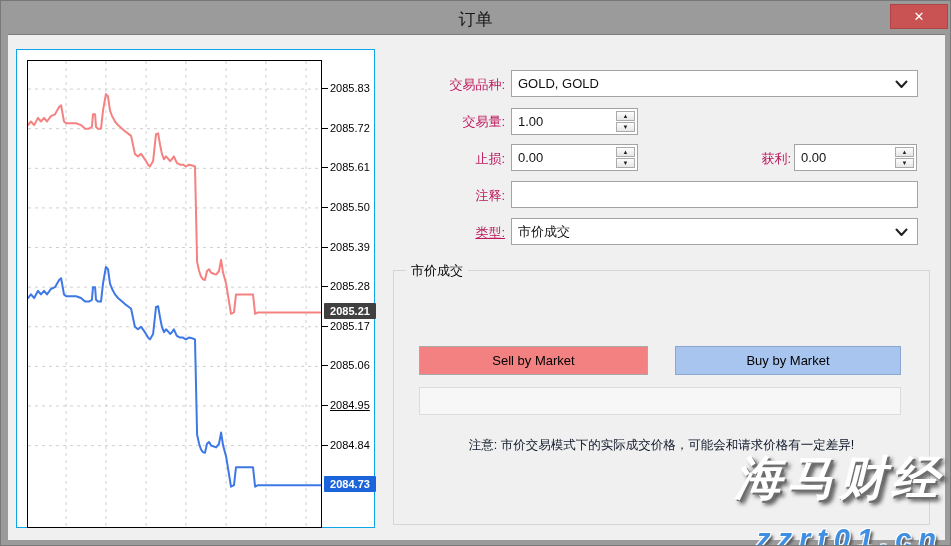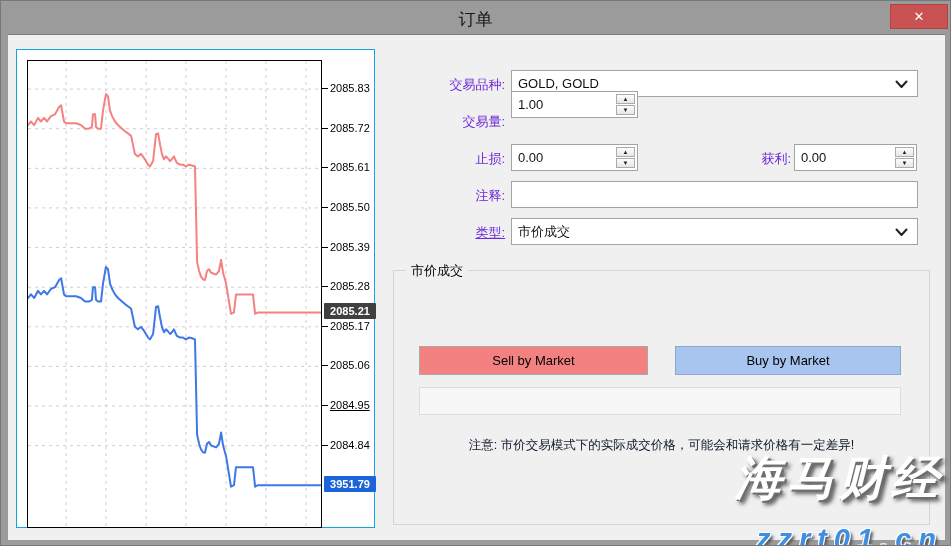--- a/index.html
+++ b/index.html
@@ -13,21 +13,21 @@
 
   
   .chart-panel { position:absolute; left:8px; top:14px; width:359px; height:479px; background:#fff; border:1px solid #0ea5e9; }
   .chart-box { position:absolute; left:10px; top:10px; width:295px; height:468px; border:1px solid #000; background:#fff; }
   .chart-box svg { display:block; width:293px; height:466px; }
   .tick-mark { position:absolute; width:6px; height:1px; background:#000; }
   .tick-label { position:absolute; font-size:11px; color:#000; white-space:nowrap; }
   .price-tag { position:absolute; width:52px; height:16px; color:#fff; font-size:11px; font-weight:bold; display:flex; align-items:center; justify-content:center; border-radius:1px; }
 
   
-  .form-label { position:absolute; width:110px; text-align:right; font-size:13px; color:#6d28d9; }
+  .form-label { position:absolute; width:110px; text-align:right; font-size:13px; color:#be185d; }
   .field { position:absolute; background:#fff; border:1px solid #a3a3a3; height:27px; display:flex; align-items:center; padding-left:6px; font-size:13px; }
   .field input { border:none; outline:none; width:100%; height:100%; font-size:13px; font-family:inherit; background:transparent; }
   .chevron { position:absolute; right:9px; top:9px; }
   .spinner { position:absolute; right:2px; top:2px; bottom:2px; width:19px; display:flex; flex-direction:column; gap:1px; }
   .spin-btn { flex:1; background:linear-gradient(#fdfdfd,#e6e6e6); border:1px solid #ababab; font-size:6px; line-height:1; color:#222; display:flex; align-items:center; justify-content:center; cursor:pointer; }
 
   
   .groupbox { position:absolute; left:385px; top:235px; width:537px; height:255px; border:1px solid #d5d5d5; }
   .groupbox-legend { position:absolute; top:-9px; left:12px; background:#f0f0f0; padding:0 5px; font-size:13px; color:#000; }
   .big-price { position:absolute; left:0; right:0; top:16px; text-align:center; font-size:31px; color:#000; letter-spacing:1px; }
@@ -95,34 +95,34 @@
           <div class="tick-label" style="left: 313px; top: 230.158px;">2085.28</div>
           <div class="tick-mark" style="left: 305px; top: 275.771px;"></div>
           <div class="tick-label" style="left: 313px; top: 269.771px;">2085.17</div>
           <div class="tick-mark" style="left: 305px; top: 315.385px;"></div>
           <div class="tick-label" style="left: 313px; top: 309.385px;">2085.06</div>
           <div class="tick-mark" style="left: 305px; top: 354.998px;"></div>
           <div class="tick-label" style="left: 313px; top: 348.998px; text-decoration: underline;">2084.95</div>
           <div class="tick-mark" style="left: 305px; top: 394.612px;"></div>
           <div class="tick-label" style="left: 313px; top: 388.612px;">2084.84</div>
           <div class="price-tag" style="left: 307px; top: 253.366px; background: #404040;">2085.21</div>
-          <div class="price-tag" style="left: 307px; top: 426.226px; background: rgb(27, 100, 220);">3951.79</div>
+          <div class="price-tag" style="left: 307px; top: 426.226px; background: rgb(27, 100, 220);">2084.73</div>
         </div>
     </div>
 
     <div class="form-label" style="left:387px; top:41px;">交易品种:</div>
     <div class="field" style="left:503px; top:35px; width:407px;">
       <span>GOLD, GOLD</span>
       <svg class="chevron" width="13" height="9" viewBox="0 0 13 9">
           <polyline points="1.5,1.5 6.5,7 11.5,1.5" fill="none" stroke="#222" stroke-width="2" stroke-linecap="round" stroke-linejoin="round"></polyline>
         </svg>
     </div>
 
     <div class="form-label" style="left:387px; top:78px;">交易量:</div>
-    <div class="field" style="left:503px; top:56px; width:127px;">
+    <div class="field" style="left:503px; top:73px; width:127px;">
       <span>1.00</span>
       <div class="spinner">
         <div class="spin-btn">▲</div>
         <div class="spin-btn">▼</div>
       </div>
     </div>
 
     <div class="form-label" style="left:387px; top:115px;">止损:</div>
     <div class="field" style="left:503px; top:109px; width:127px;">
       <span>0.00</span>

